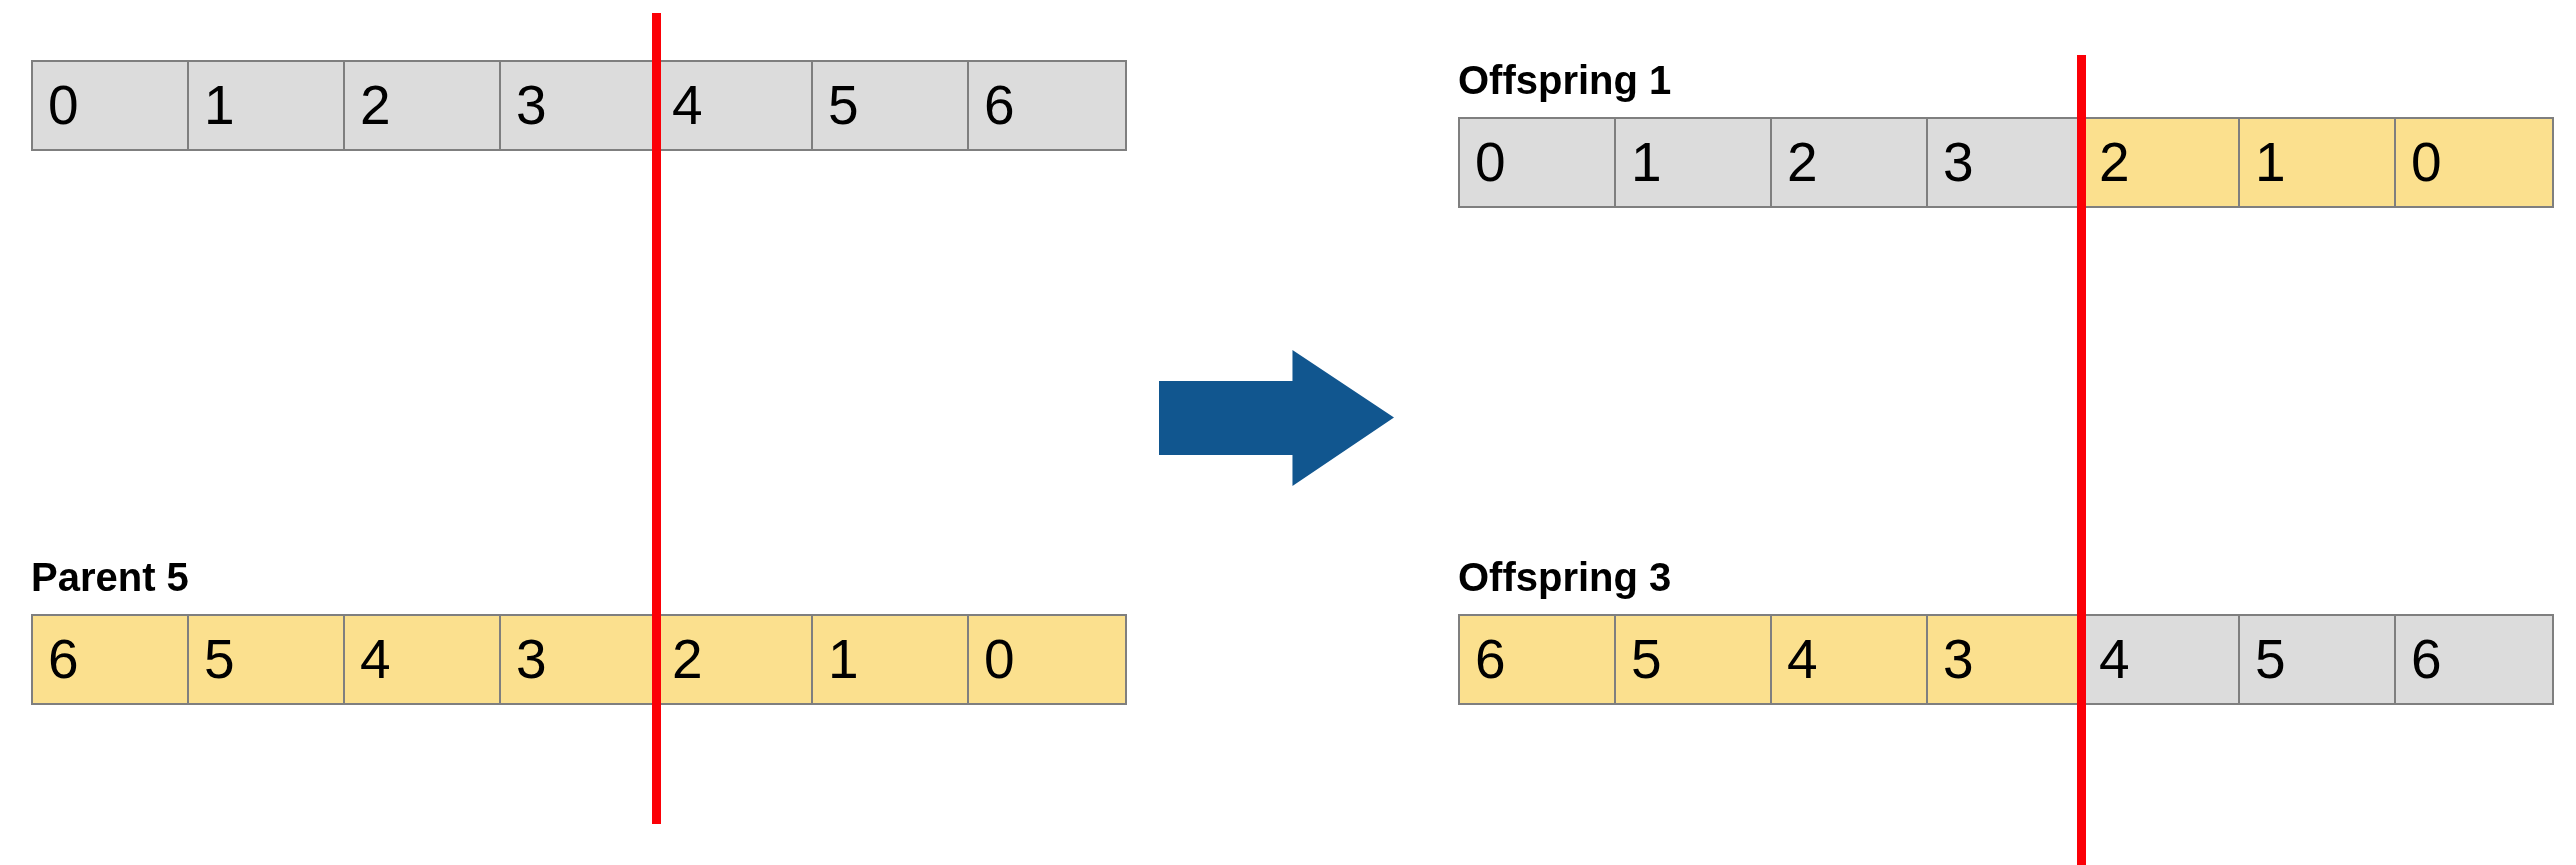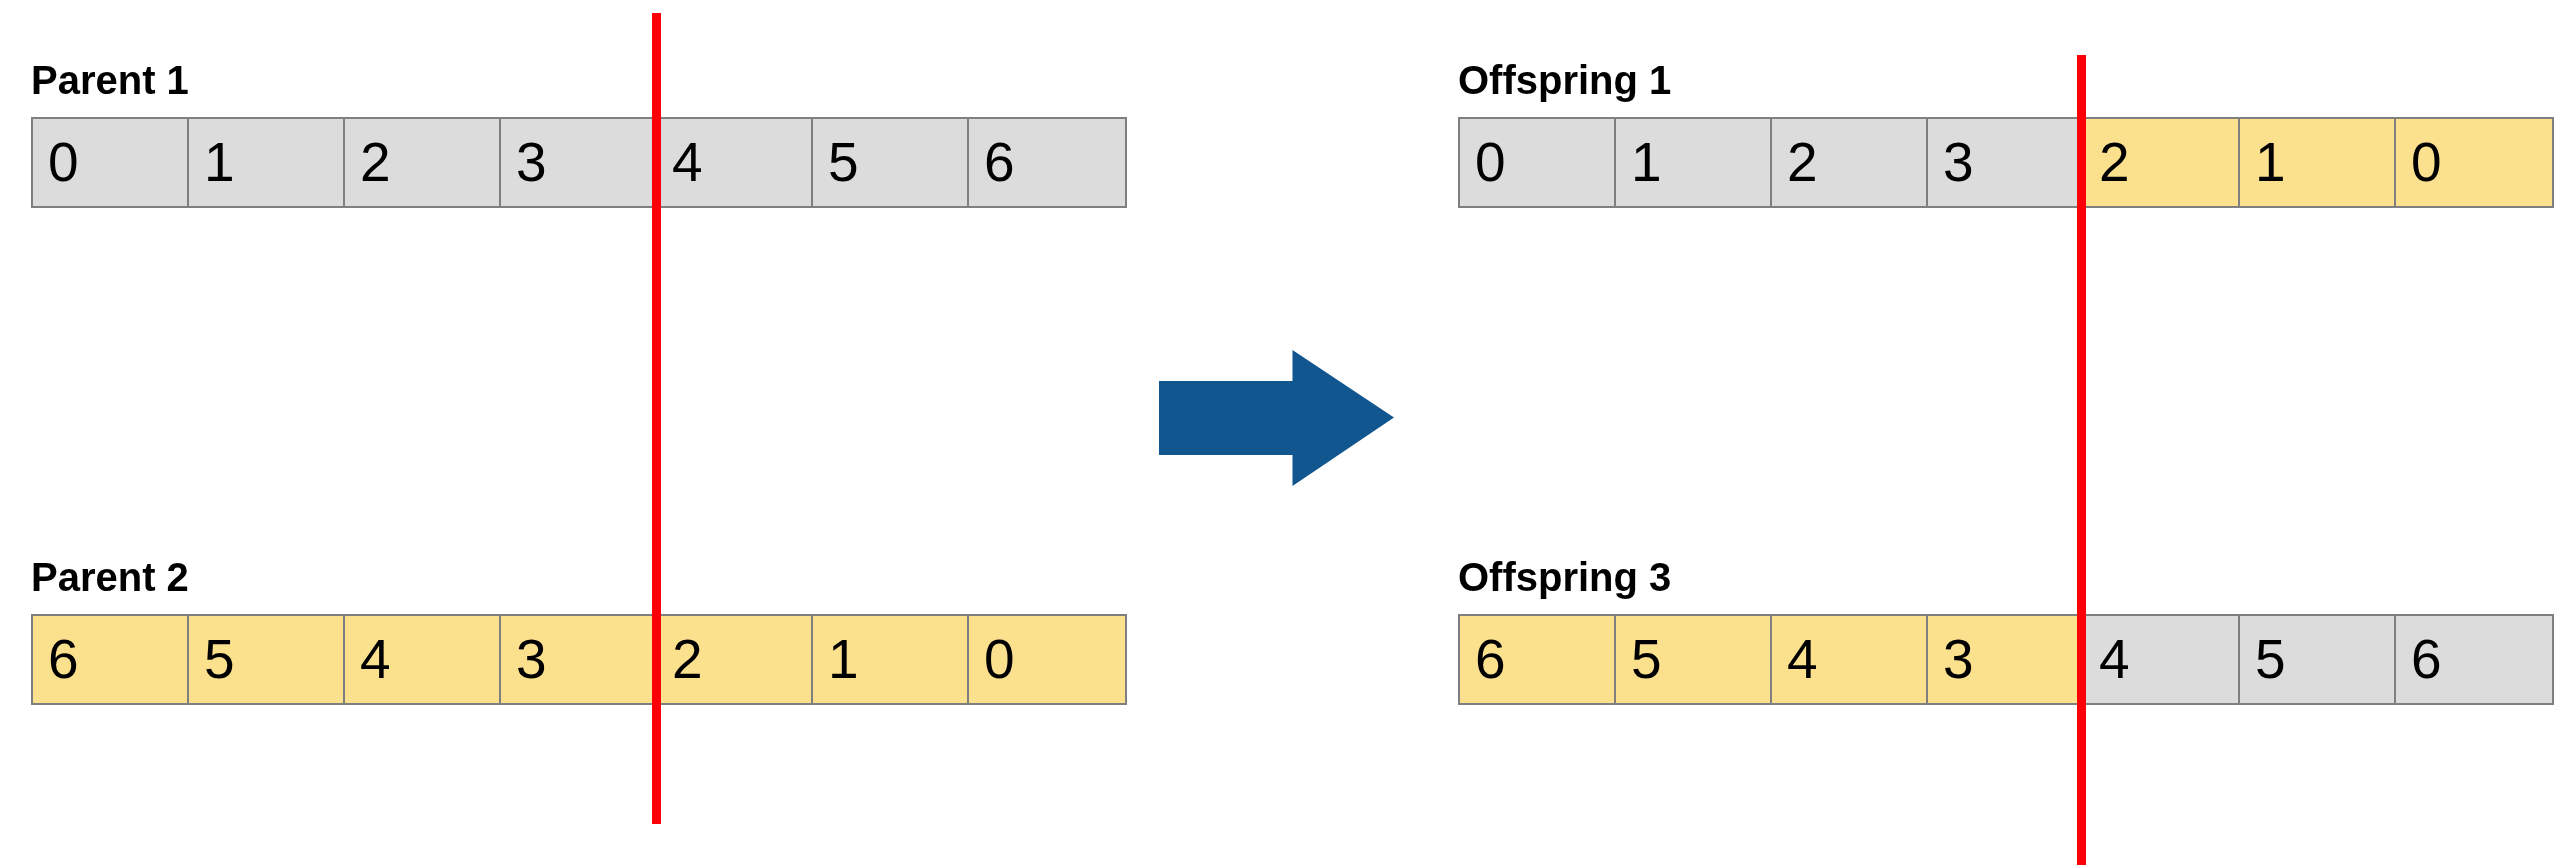--- a/index.html
+++ b/index.html
@@ -81,34 +81,33 @@
   #arrow-wrap svg { display: block; width: 100%; height: 100%; }
 </style>
 </head>
 <body>
 
 <div class="panel" id="left-panel">
 
   <div class="cut-line" style="left:652px; top:13px; height:811px;"></div>
 
   <div class="group" style="left:31px; top:60px;">
-    <div class="group-label">Parent 1</div>
     <div class="chromosome">
         <div class="cell gray" style="width: 156px;">0</div>
         <div class="cell gray" style="width: 156px;">1</div>
         <div class="cell gray" style="width: 156px;">2</div>
         <div class="cell gray" style="width: 156px;">3</div>
         <div class="cell gray" style="width: 156px;">4</div>
         <div class="cell gray" style="width: 156px;">5</div>
         <div class="cell gray" style="width: 156px;">6</div>
       </div>
   </div>
 
   <div class="group" style="left:31px; top:557px;">
-    <div class="group-label">Parent 2</div>
+    <div class="group-label">Parent 5</div>
     <div class="chromosome">
         <div class="cell yellow" style="width: 156px;">6</div>
         <div class="cell yellow" style="width: 156px;">5</div>
         <div class="cell yellow" style="width: 156px;">4</div>
         <div class="cell yellow" style="width: 156px;">3</div>
         <div class="cell yellow" style="width: 156px;">2</div>
         <div class="cell yellow" style="width: 156px;">1</div>
         <div class="cell yellow" style="width: 156px;">0</div>
       </div>
   </div>

